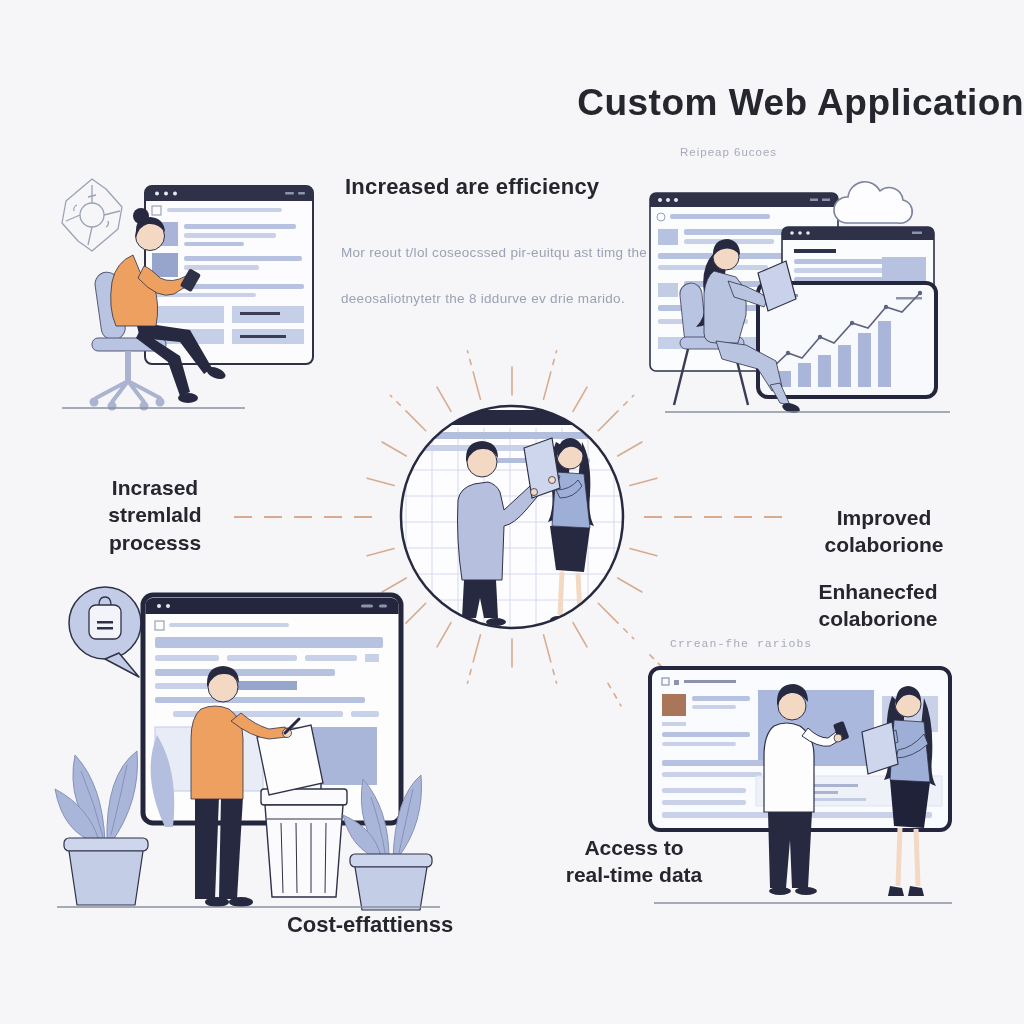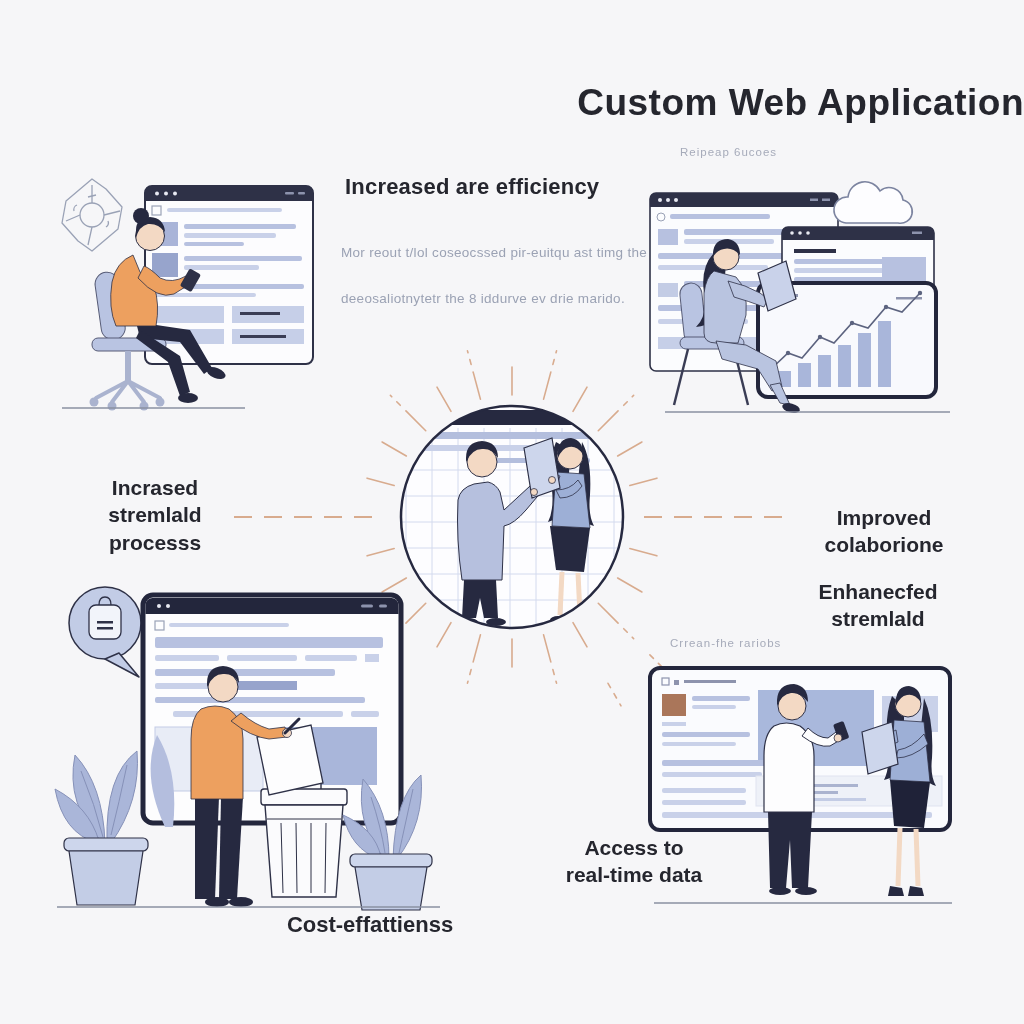--- a/index.html
+++ b/index.html
@@ -20,29 +20,29 @@
 
   <div class="abs title">Custom Web Application</div>
 
   <div class="abs h2" style="left:345px;top:174px;">Increased are efficiency</div>
   <div class="abs para" style="left:341px;top:219px;">
     <div>Mor reout t/lol coseocssed pir-euitqu ast timg the</div>
     <div>deeosaliotnytetr the 8 iddurve ev drie marido.</div>
   </div>
 
   <div class="abs tinycap" style="left:656px;top:146px;margin-left:24px;">Reipeap 6ucoes</div>
-  <div class="abs tinycap" style="left:670px;top:637px;">Crrean-fhe rariobs</div>
+  <div class="abs tinycap" style="left:670px;top:637px;font-family:Liberation Mono, monospace;">Crrean-fhe rariobs</div>
 
   <div class="abs label" style="left:70px;top:474px;width:170px;">Incrased
 stremlald
 processs</div>
   <div class="abs label" style="left:798px;top:504px;width:172px;">Improved
 colaborione</div>
   <div class="abs label" style="left:792px;top:578px;width:172px;">Enhanecfed
-stremlald</div>
+colaborione</div>
   <div class="abs label" style="left:546px;top:834px;width:176px;">Access to
 real-time data</div>
   <div class="abs label" style="left:250px;top:911px;width:240px;font-size:22px;">Cost-effattienss</div>
 
   <svg class="abs" style="left:40px;top:160px;" width="280" height="260" viewBox="0 0 280 260">
 
     <g transform="translate(52,55)" stroke="#9aa2b6" fill="none" stroke-width="1.3" stroke-linejoin="round">
       <polygon points="0,-36 14,-26 30,-8 26,14 0,36 -14,26 -30,8 -26,-14"></polygon>
       <circle r="12"></circle>
       <path d="M0,-12 L0,-30 M12,0 L28,-4 M0,12 L-4,30 M-12,0 L-26,6"></path>

